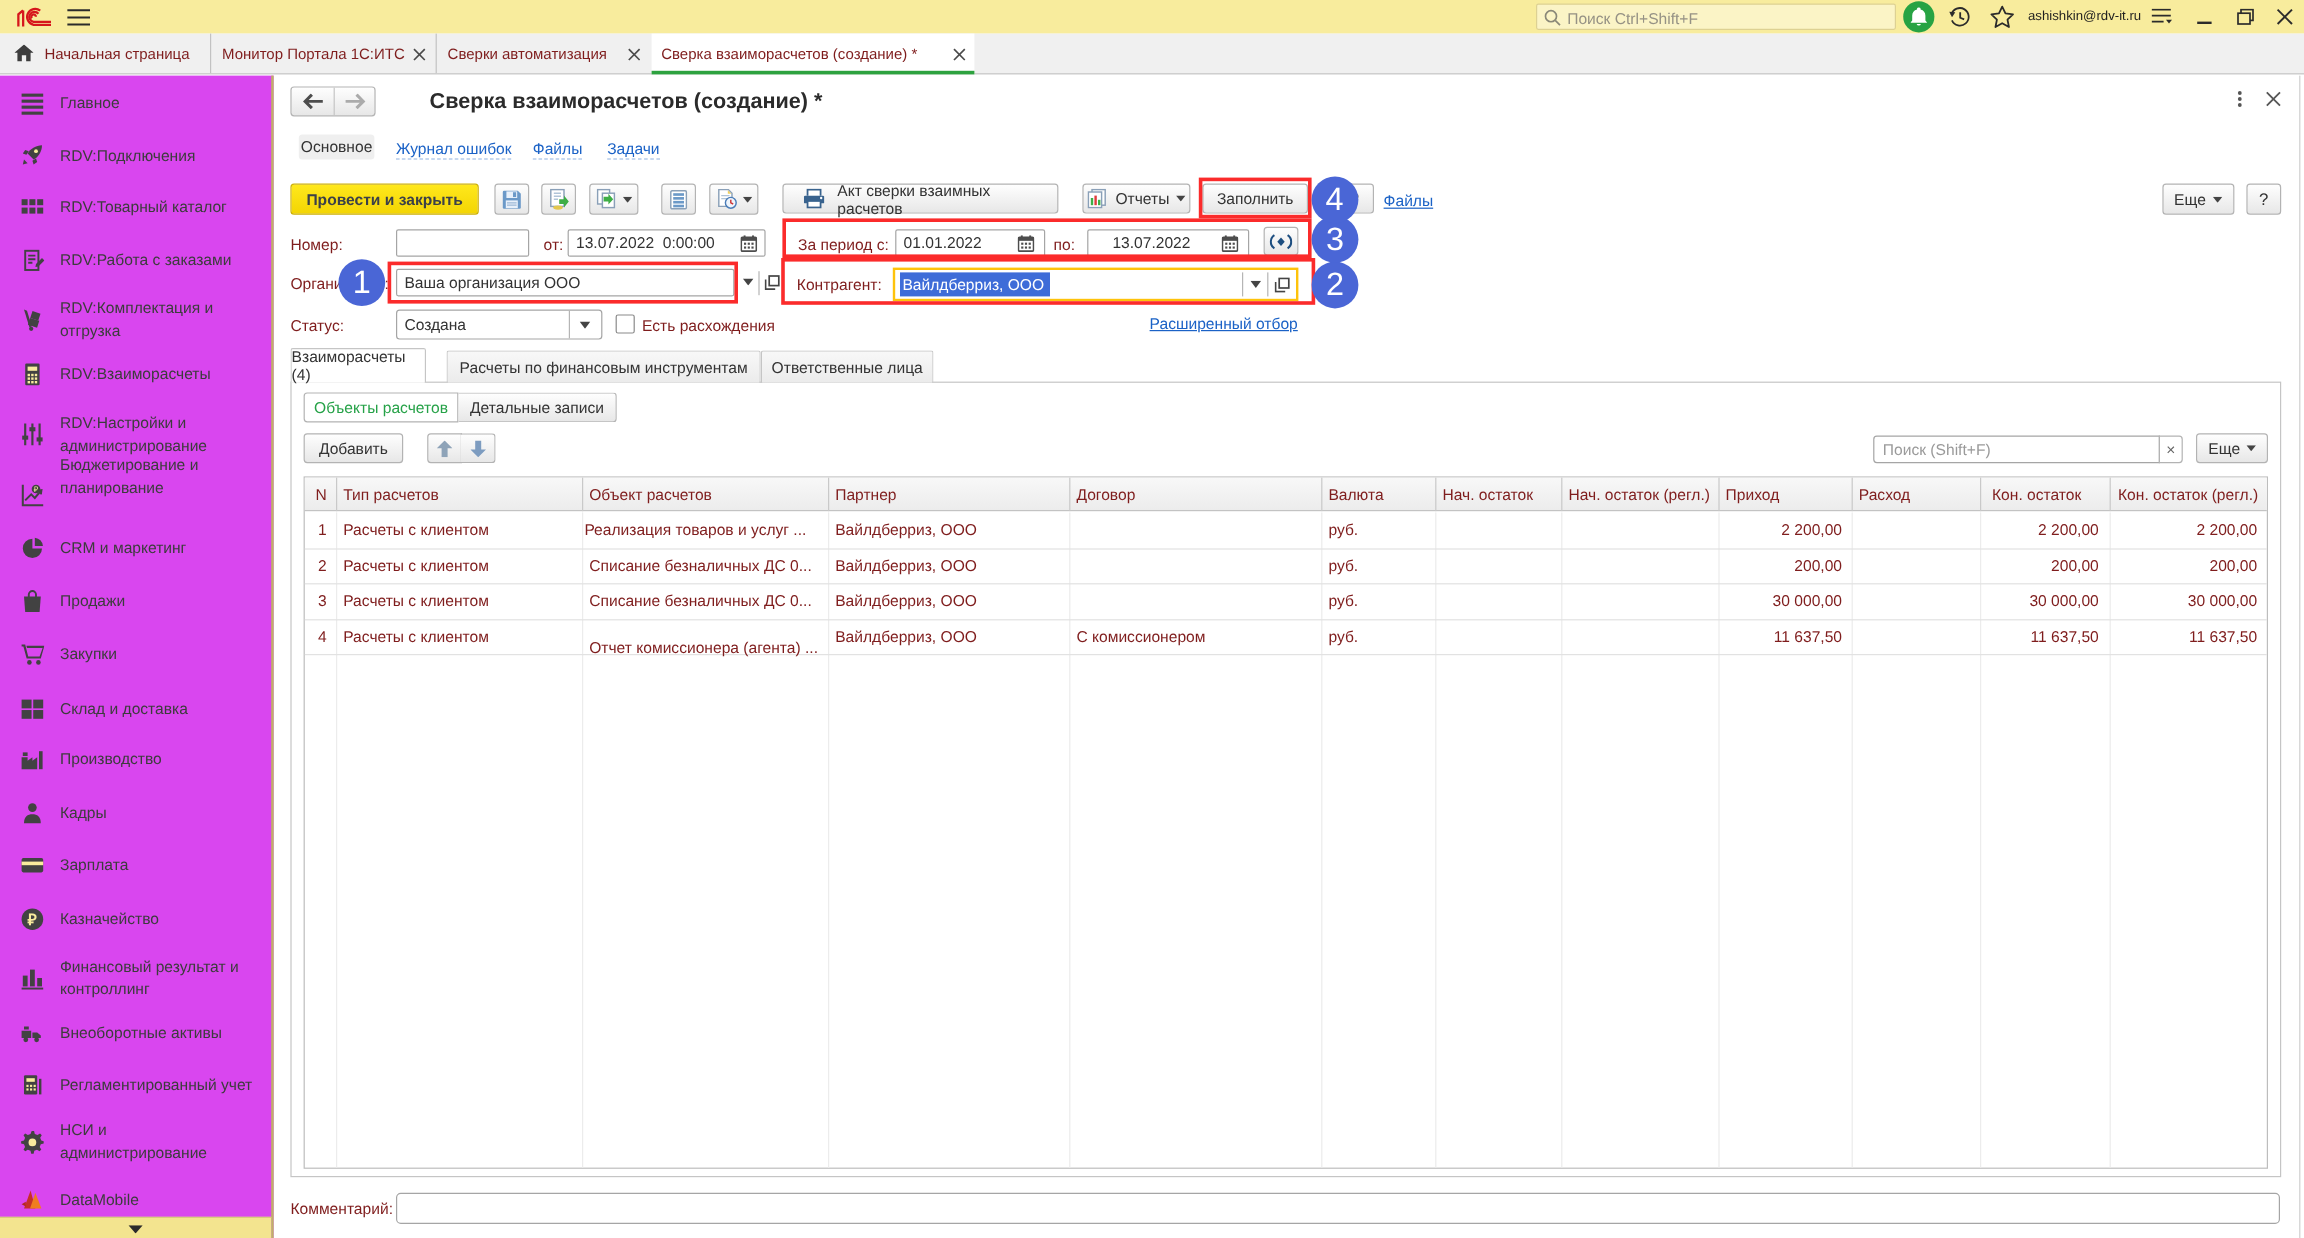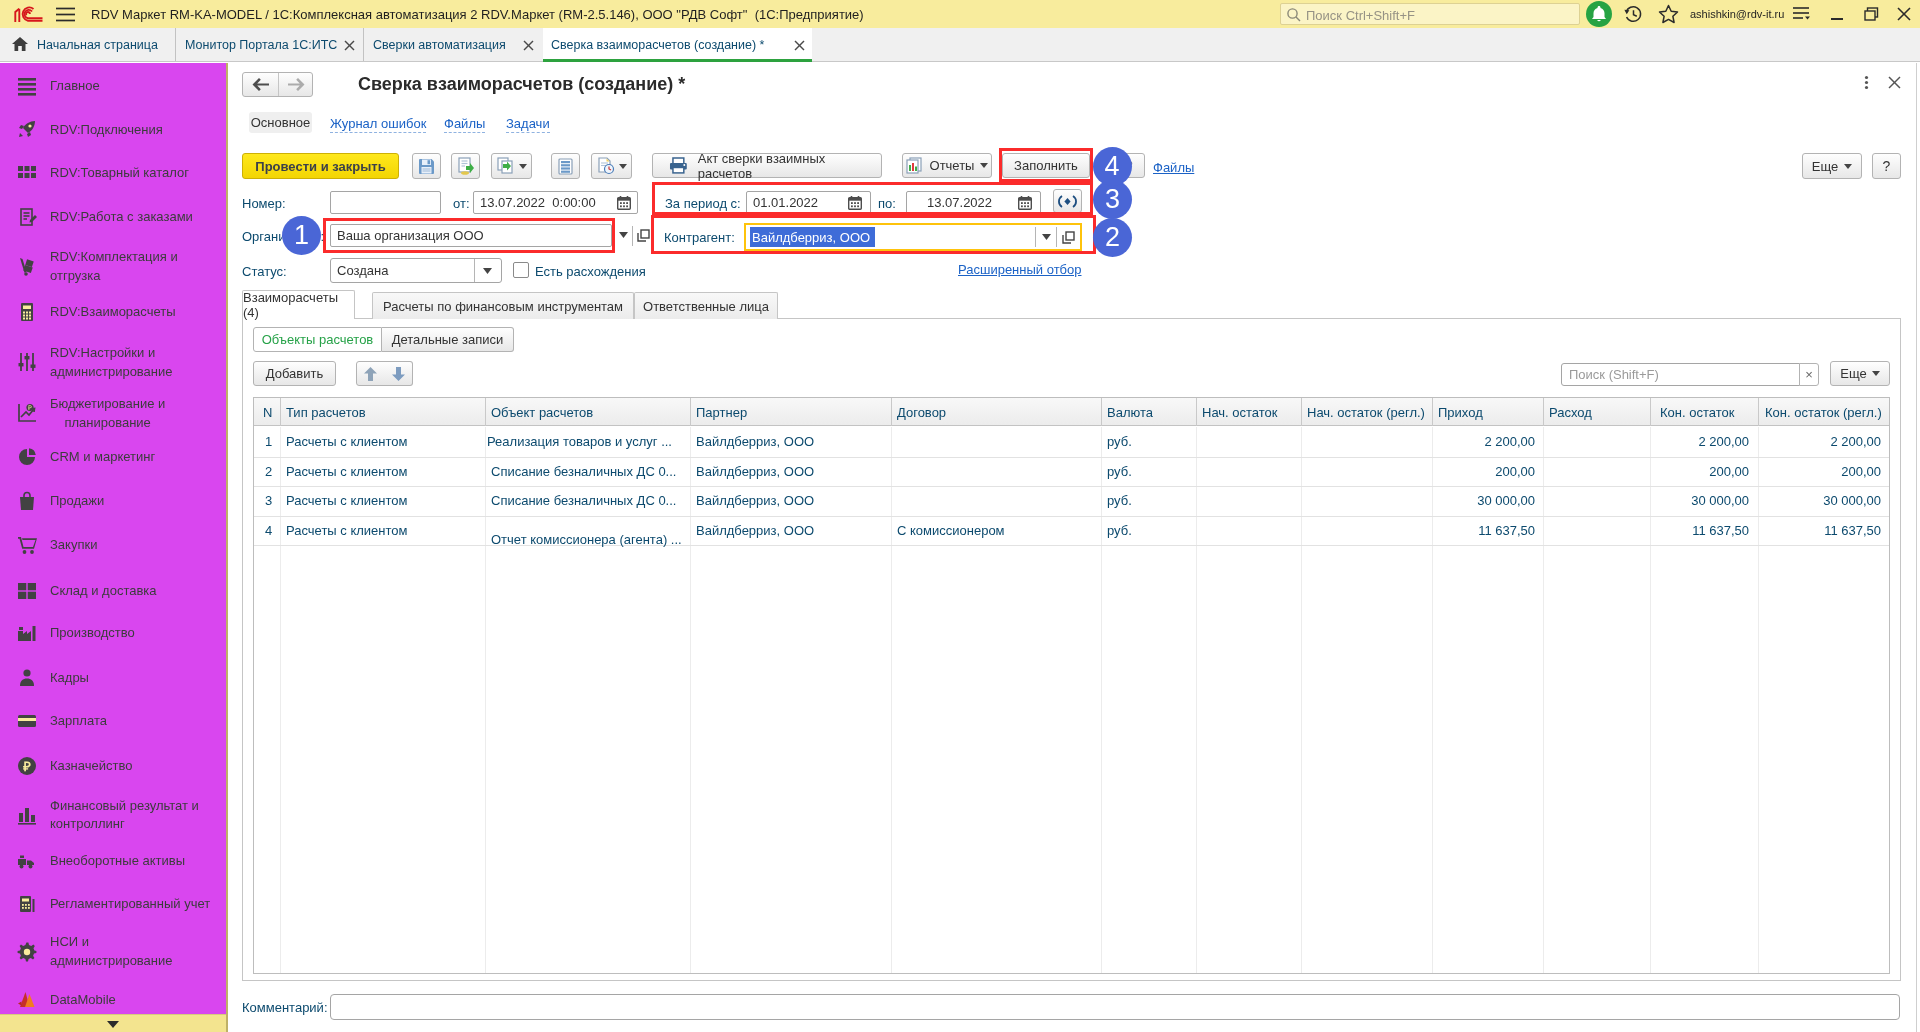--- a/index.html
+++ b/index.html
@@ -1,20 +1,20 @@
 <!DOCTYPE html>
 <html><head><meta charset="utf-8">
 <style>
 *{margin:0;padding:0;box-sizing:border-box;}
 html,body{width:1920px;height:1032px;overflow:hidden;font-family:"Liberation Sans",sans-serif;background:#fff;}
 body{position:relative;font-size:13px;color:#333;}
 .abs{position:absolute;}
 .btn{position:absolute;display:flex;align-items:center;justify-content:center;background:linear-gradient(#fefefe,#e7e7e7);border:1px solid #b3b3b3;border-radius:3px;color:#333;font-size:13px;}
 .inp{position:absolute;background:#fff;border:1px solid #a5a5a5;border-radius:2px;font-size:13px;color:#333;display:flex;align-items:center;}
-.lbl{position:absolute;font-size:13px;color:#0c4a6e;white-space:nowrap;}
+.lbl{position:absolute;font-size:13px;color:#7f1d1d;white-space:nowrap;}
 .link{position:absolute;font-size:13px;color:#1b62c6;white-space:nowrap;}
 .redbox{position:absolute;border:3px solid #fb2b2b;}
 .circ{position:absolute;width:39px;height:39px;border-radius:50%;background:#4a66d6;color:#fff;font-size:27px;display:flex;align-items:center;justify-content:center;z-index:60;}
 .sit{position:absolute;left:50px;font-size:13px;color:#3c3c3c;line-height:18.5px;white-space:nowrap;}
 .sic{position:absolute;left:17px;width:20px;height:20px;}
 </style></head>
 <body>
 
 <div class="abs" id="topbar" style="left:0;top:0;width:1920px;height:28px;background:#f8ec9d;">
  <svg class="abs" style="left:12px;top:0;" width="32" height="26" viewBox="0 0 32 26">
@@ -26,21 +26,20 @@
    <path d="M17.9 14 A1.9 1.9 0 1 0 14.6 15.2"></path>
   </g>
  </svg>
  <svg class="abs" style="left:56px;top:7px;" width="20" height="15" viewBox="0 0 20 15">
       <g stroke="#2b2b2b" stroke-width="1.7">
         <line x1="0" y1="1.5" x2="19" y2="1.5"></line>
         <line x1="0" y1="7.5" x2="19" y2="7.5"></line>
         <line x1="0" y1="13.5" x2="19" y2="13.5"></line>
       </g>
     </svg>
- <div class="lbl" style="left:91px;top:7px;color:#1f1f1f;">RDV Маркет RM-KA-MODEL / 1С:Комплексная автоматизация 2 RDV.Маркет (RM-2.5.146), ООО "РДВ Софт"&nbsp; (1С:Предприятие)</div>
  <div class="abs" style="left:1280px;top:3px;width:300px;height:22px;background:#fbf4c6;border:1px solid #ddd193;border-radius:2px;">
   <svg class="abs" style="left:5px;top:3px;" width="16" height="16" viewBox="0 0 16 16">
         <circle cx="6.5" cy="6.5" r="4.6" fill="none" stroke="#8a8878" stroke-width="1.4"></circle>
         <line x1="10" y1="10" x2="14" y2="14" stroke="#8a8878" stroke-width="1.4"></line>
       </svg>
   <div class="abs" style="left:25px;top:4px;font-size:13px;color:#969285;">Поиск Ctrl+Shift+F</div>
  </div>
  <div class="abs" style="left:1586px;top:1px;width:26px;height:26px;border-radius:50%;background:#27a343;">
   <svg class="abs" style="left:6px;top:5px;" width="14" height="16" viewBox="0 0 14 16">
         <path d="M7 0 C7.8 0 8.5 .6 8.5 1.5 L8.5 2 C11 2.6 12.5 4.7 12.5 7.2 L12.5 11 L14 13 L0 13 L1.5 11 L1.5 7.2 C1.5 4.7 3 2.6 5.5 2 L5.5 1.5 C5.5 .6 6.2 0 7 0 Z" fill="#fff"></path>
@@ -190,21 +189,21 @@
  <div class="sit" style="top:281px;">RDV:Настройки и<br>администрирование</div>
  <svg class="sic" style="top:340px;" viewBox="0 0 20 20">
       <g stroke="#424242" stroke-width="1.7" fill="none">
         <path d="M2 1 L2 18 L19 18"></path>
         <path d="M4 14 L9 9 L12 12 L17 6"></path>
         <path d="M14 6 L17.5 5.5 L17 9"></path>
       </g>
       <circle cx="13" cy="4.5" r="3.6" fill="#424242"></circle>
       <text x="13" y="7" font-size="6.5" fill="#f9ec9d" text-anchor="middle" font-family="Liberation Sans">₽</text>
     </svg>
- <div class="sit" style="top:332px;text-align:center;">Бюджетирование и<br>планирование</div>
+ <div class="sit" style="top:316px;">Бюджетирование и<br>планирование</div>
  <svg class="sic" style="top:384px;" viewBox="0 0 20 20">
       <path d="M10 2 A8 8 0 1 0 18 10 L10 10 Z" fill="#424242"></path>
       <path d="M12 1.2 A8 8 0 0 1 18.8 8 L12 8 Z" fill="#424242"></path>
     </svg>
  <div class="sit" style="top:385px;">CRM и маркетинг</div>
  <svg class="sic" style="top:428px;" viewBox="0 0 20 20">
       <path d="M3 6 L17 6 L16 19 L4 19 Z" fill="#424242"></path>
       <path d="M7 8 L7 4.5 A3 3 0 0 1 13 4.5 L13 8" fill="none" stroke="#424242" stroke-width="1.6"></path>
     </svg>
  <div class="sit" style="top:429px;">Продажи</div>

